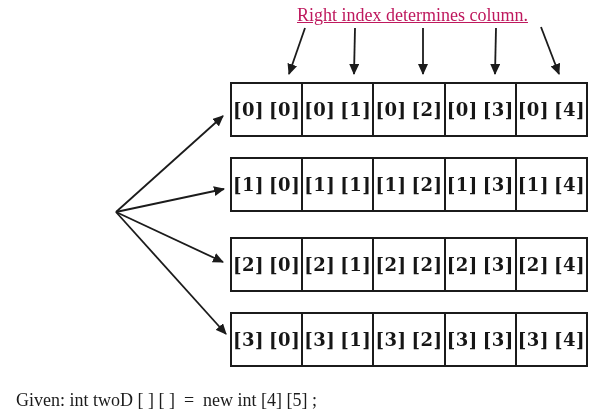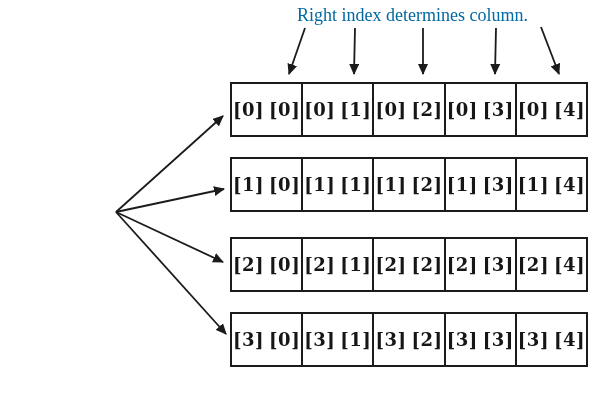--- a/index.html
+++ b/index.html
@@ -14,21 +14,22 @@
   }
   #arrow-layer {
     position: absolute;
     left: 0; top: 0;
     width: 614px; height: 416px;
     pointer-events: none;
   }
   .annotation {
     position: absolute;
     font-size: 18px;
-    color: #0369a1;
+    color: #be185d;
+    text-decoration: underline;
   }
   #top-annotation {
     left: 297px;
     top: 5px;
     white-space: nowrap;
   }
   #left-annotation {
     left: 15px;
     top: 180px;
     width: 96px;
@@ -187,14 +188,15 @@
     <div class="cell">
       <span class="idx">[3]</span>
       <span class="idx">[3]</span>
     </div>
     <div class="cell">
       <span class="idx">[3]</span>
       <span class="idx">[4]</span>
     </div>
   </div>
 
+  <div id="caption">Given: int twoD [ ] [ ]  =  new int [4] [5] ;</div>
 
 </div>
 
 </body></html>

